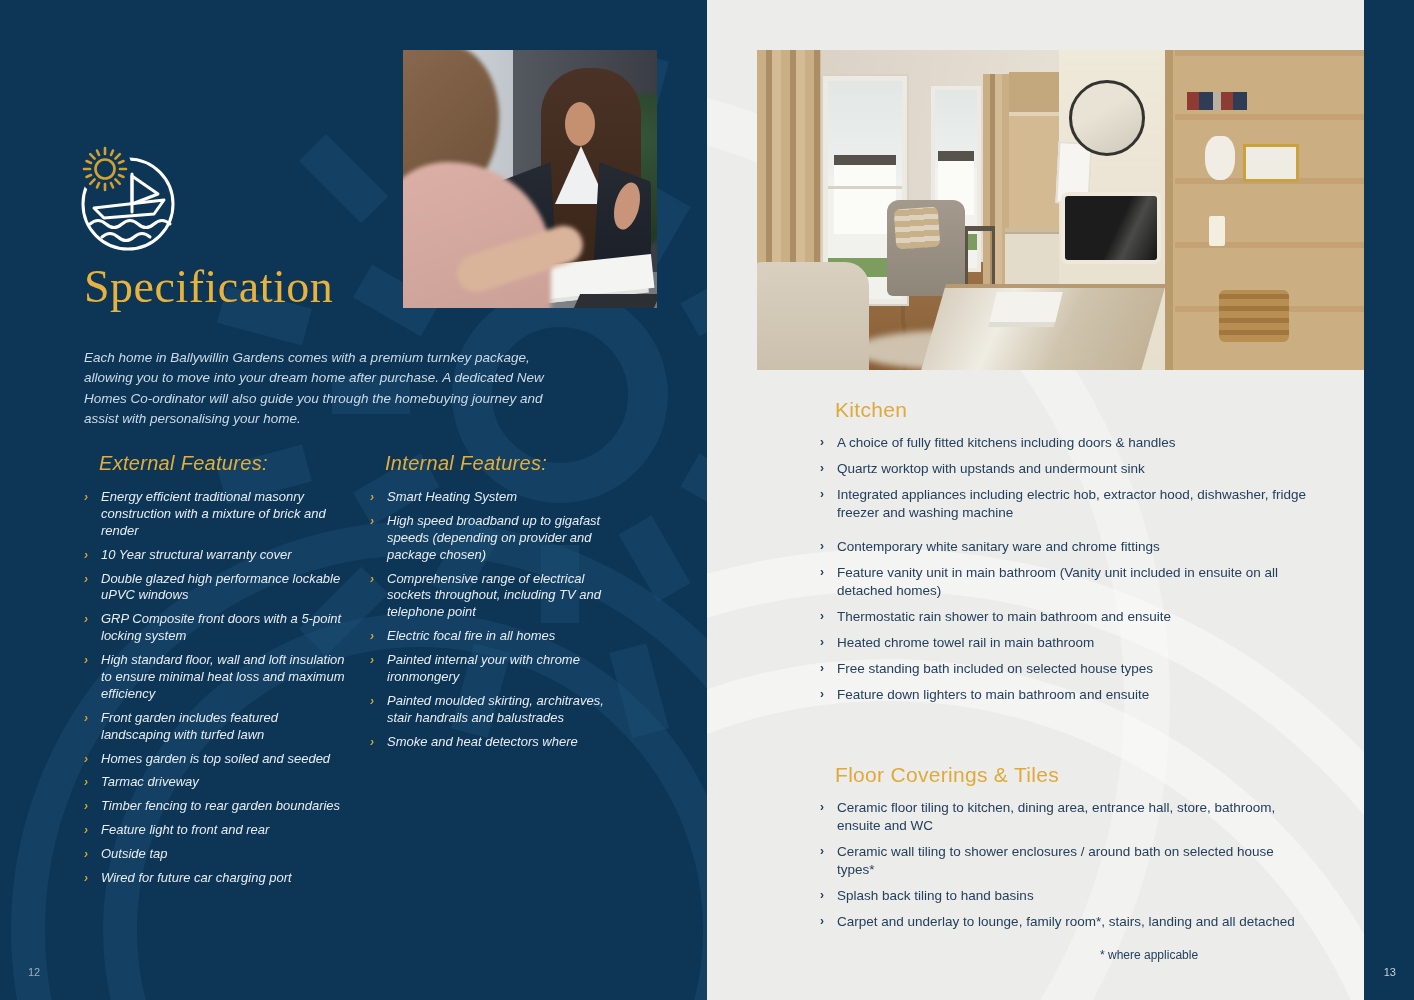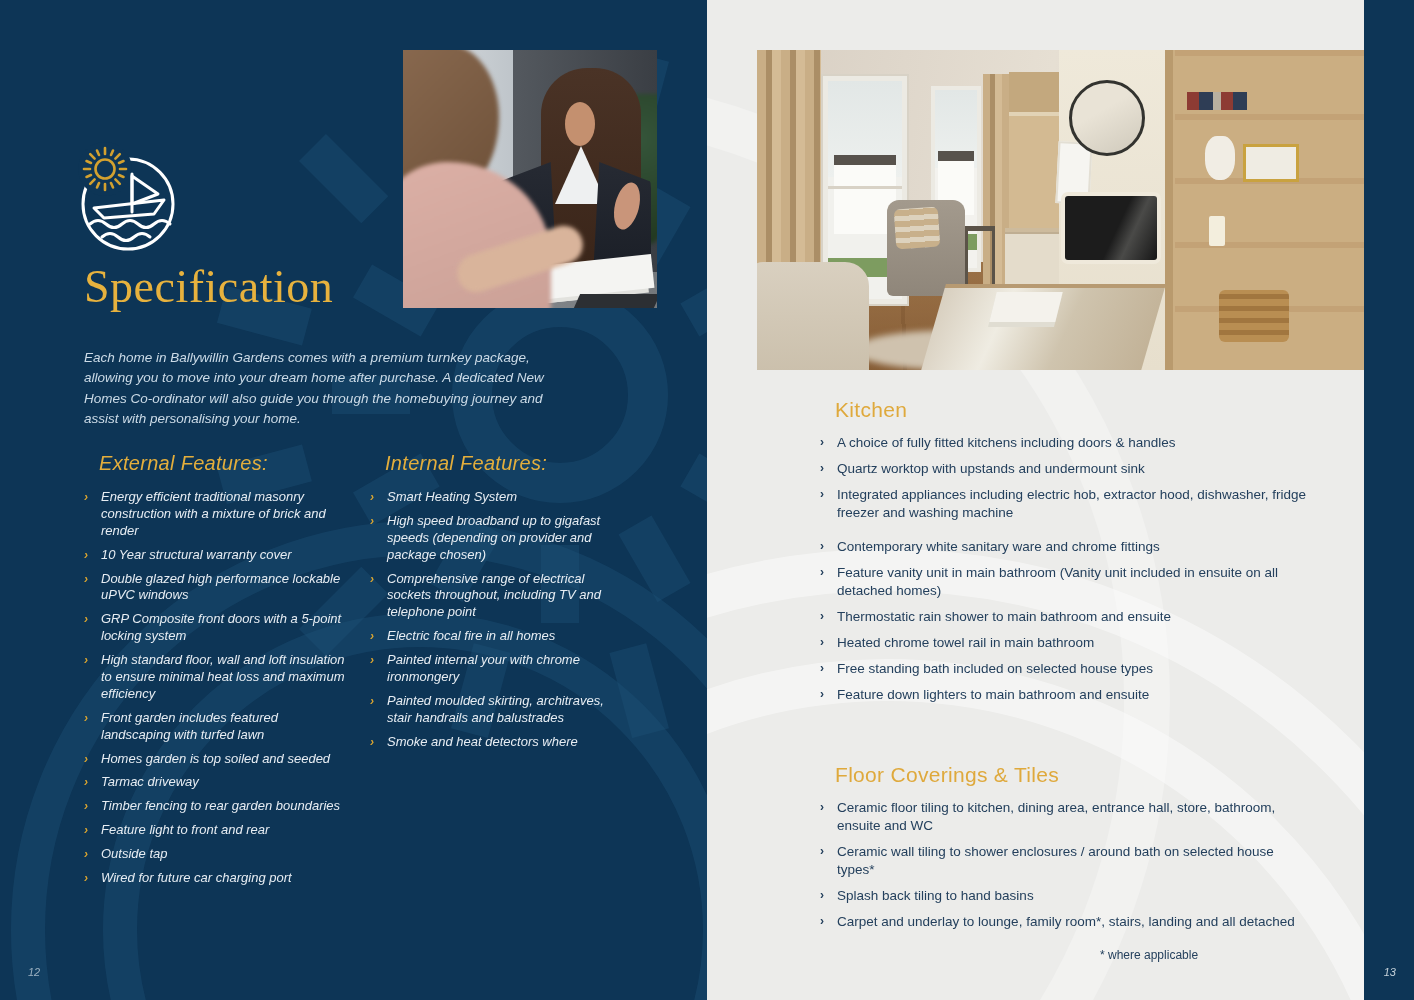--- a/index.html
+++ b/index.html
@@ -20,21 +20,21 @@
     color:#ccdbe7; line-height:1.5; }
 
   .col { position:absolute; top:452px;font-style:italic; }
   .col-ext { left:84px; width:262px; }
   .col-int { left:370px; width:240px; }
   .col-head { font-size:20px; color:#e3ae3c; margin-left:15px; margin-bottom:14px; font-weight:400; letter-spacing:0.3px; }
   .feat-item { display:flex; gap:9px; margin-bottom:7px; }
   .feat-item .b { color:#d9a531; font-weight:700; font-size:12px; line-height:16px; flex:0 0 8px; }
   .feat-item .t { flex:1; color:#e7edf3; font-size:13px; line-height:1.3; }
 
-  .pageno { position:absolute; bottom:22px; font-size:11px;font-style:italic; }
+  .pageno { position:absolute; bottom:22px; font-size:11px; }
   .pageno-left { left:28px; color:#9db1c1; }
 
   
   .meeting-photo { position:absolute; left:403px; top:50px; width:254px; height:258px; overflow:hidden; background:#9aa0a6; }
   .mp-win { position:absolute; left:0; top:0; width:110px; height:258px;
     background:linear-gradient(90deg,#e8ebee 0%,#dfe3e6 30%,#343940 34%,#2e3238 40%,#cfd4d8 44%,#bfc5ca 100%); }
   .mp-wall { position:absolute; left:110px; top:0; width:144px; height:258px; background:linear-gradient(90deg,#54595f,#3a3e44); }
   .mp-plant { position:absolute; right:-14px; top:44px; width:54px; height:150px; border-radius:40% 20% 40% 30%;
     background:radial-gradient(circle at 40% 30%, #35553a, #21371f); filter:blur(2px); }
   .mp-hair { position:absolute; left:138px; top:18px; width:100px; height:200px; border-radius:46px 46px 30px 30px;

